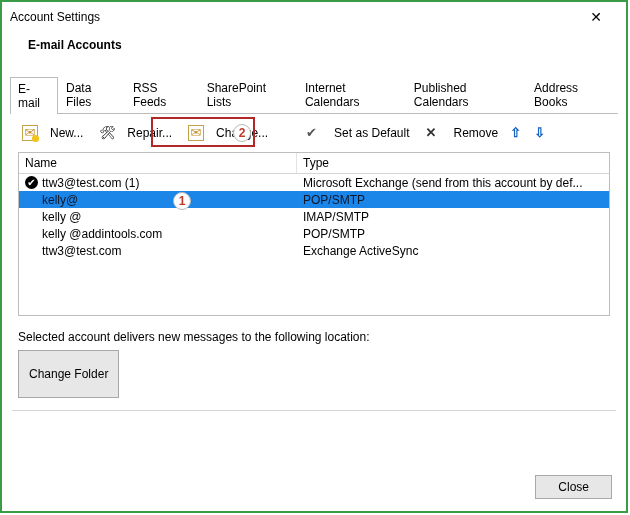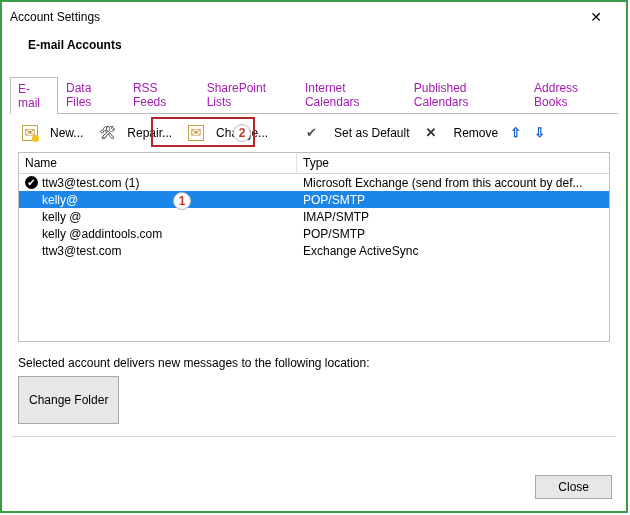--- a/index.html
+++ b/index.html
@@ -48,21 +48,21 @@
 
   .tabs {
     display: flex;
     margin: 22px 8px 0 8px;
     border-bottom: 1px solid #bbb;
     position: relative;
   }
   .tab {
     padding: 4px 7px;
     font-size: 12px;
-    color: #a21caf;
+    color: #000000;
     border: 1px solid transparent;
     border-bottom: none;
     cursor: default;
   }
   .tab.active {
     border-color: #bbb;
     background: #fff;
     position: relative;
     top: 1px;
   }
@@ -91,42 +91,42 @@
     width: 18px; height: 18px; border-radius: 50%;
     background: #fff; border: 1px solid #b9b9b9;
     display: inline-flex; align-items: center; justify-content: center;
     font-weight: bold; color: #c0392b; font-size: 12px;
     position: absolute; z-index: 5;
   }
 
   .list-wrap {
     margin: 0 16px;
     border: 1px solid #bdbdbd;
-    height: 190px;
+    height: 164px;
     overflow: hidden;
     position: relative;
   }
   .list-head {
     display: flex;
     background: #fff;
     border-bottom: 1px solid #d6d6d6;
   }
   .list-head .col {
     padding: 3px 6px;
     font-size: 12px;
     border-right: 1px solid #e3e3e3;
   }
   .list-head .col:last-child { border-right: none; }
   .list-body { }
   .row {
     display: flex;
     height: 17px;
     align-items: center;
   }
-  .row.selected { background: #1c85e8; color: #ffffff; }
+  .row.selected { background: #1c85e8; color: #0f172a; }
   .cell { padding: 0 6px; white-space: nowrap; overflow: hidden; }
   .col-name { width: 278px; display:flex; align-items:center; gap:4px; }
   .col-type { flex: 1; }
   .checkcircle {
     width: 13px; height: 13px;
     background: #000; border-radius: 50%;
     display:inline-flex; align-items:center; justify-content:center;
     color:#fff; font-size:10px; line-height:1;
   }
 

